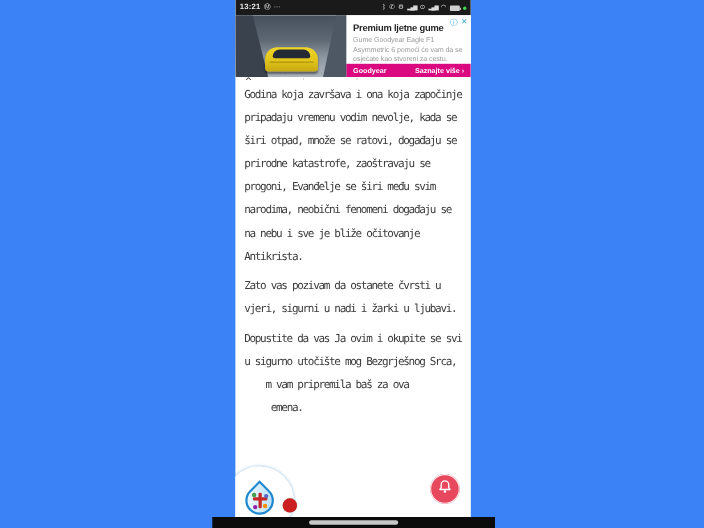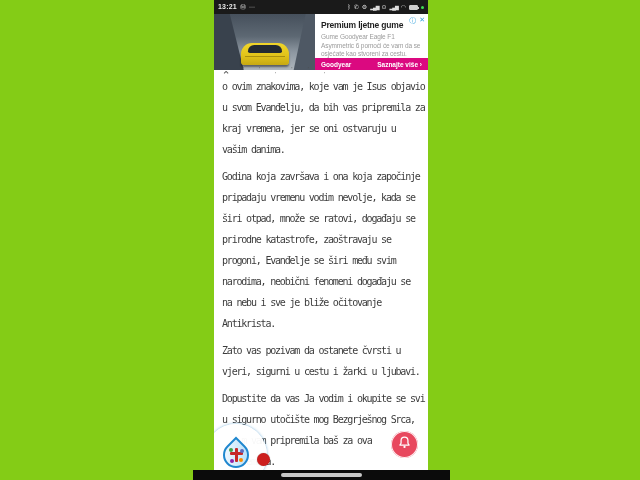--- a/index.html
+++ b/index.html
@@ -1,17 +1,17 @@
 <!DOCTYPE html>
 <html><head>
 <meta charset="utf-8">
 <style>
   html,body{margin:0;padding:0;background:#555;}
   *{box-sizing:border-box;}
-  .stage{position:relative;width:640px;height:480px;background:#84cc16;overflow:hidden;
+  .stage{position:relative;width:640px;height:480px;background:#3b82f6;overflow:hidden;
          font-family:"Liberation Sans",sans-serif;}
   .screen{position:absolute;left:214px;top:0;width:214px;height:480px;background:#ffffff;overflow:hidden;}
 
   
   .status-bar{position:absolute;left:0;top:0;width:214px;height:14px;background:#1a1a1a;
               display:flex;align-items:center;justify-content:space-between;padding:0 4px;}
   .sb-left,.sb-right{display:flex;align-items:center;gap:3px;color:#e8e8e8;font-size:7px;line-height:14px;}
   .sb-time{font-weight:bold;letter-spacing:.2px;}
   .sb-glyph{font-size:6px;color:#dcdcdc;}
   .sb-bars{font-size:5px;letter-spacing:-1px;}
@@ -122,35 +122,31 @@
       <div class="ad-cta">
         <span class="ad-advertiser">Goodyear</span>
         <span class="ad-cta-label">Saznajte više  ›</span>
       </div>
     </div>
 
     <div class="collapse-chevron">⌃</div>
     <div class="clipped-line">ˈ ˈ ˌ ˈ ˈ ˌ ˈ</div>
 
     <div class="article">
-      <p>o ovim znakovima, koje vam je Isus objavio
-u svom Evanđelju, da bih vas pripremila za
-kraj vremena, jer se oni ostvaruju u
-vašim danima.</p>
       <p>Godina koja završava i ona koja započinje
 pripadaju vremenu vodim nevolje, kada se
 širi otpad, množe se ratovi, događaju se
 prirodne katastrofe, zaoštravaju se
 progoni, Evanđelje se širi među svim
 narodima, neobični fenomeni događaju se
 na nebu i sve je bliže očitovanje
 Antikrista.</p>
       <p>Zato vas pozivam da ostanete čvrsti u
-vjeri, sigurni u cestu i žarki u ljubavi.</p>
-      <p>Dopustite da vas Ja vodim i okupite se svi
+vjeri, sigurni u nadi i žarki u ljubavi.</p>
+      <p>Dopustite da vas Ja ovim i okupite se svi
 u sigurno utočište mog Bezgrješnog Srca,
     m vam pripremila baš za ova
      emena.</p>
     </div>
 
     <div class="logo-badge">
       <div class="drop">
         <div class="drop-inner">
           <div class="cross-v"></div>
             <div class="cross-h"></div>

